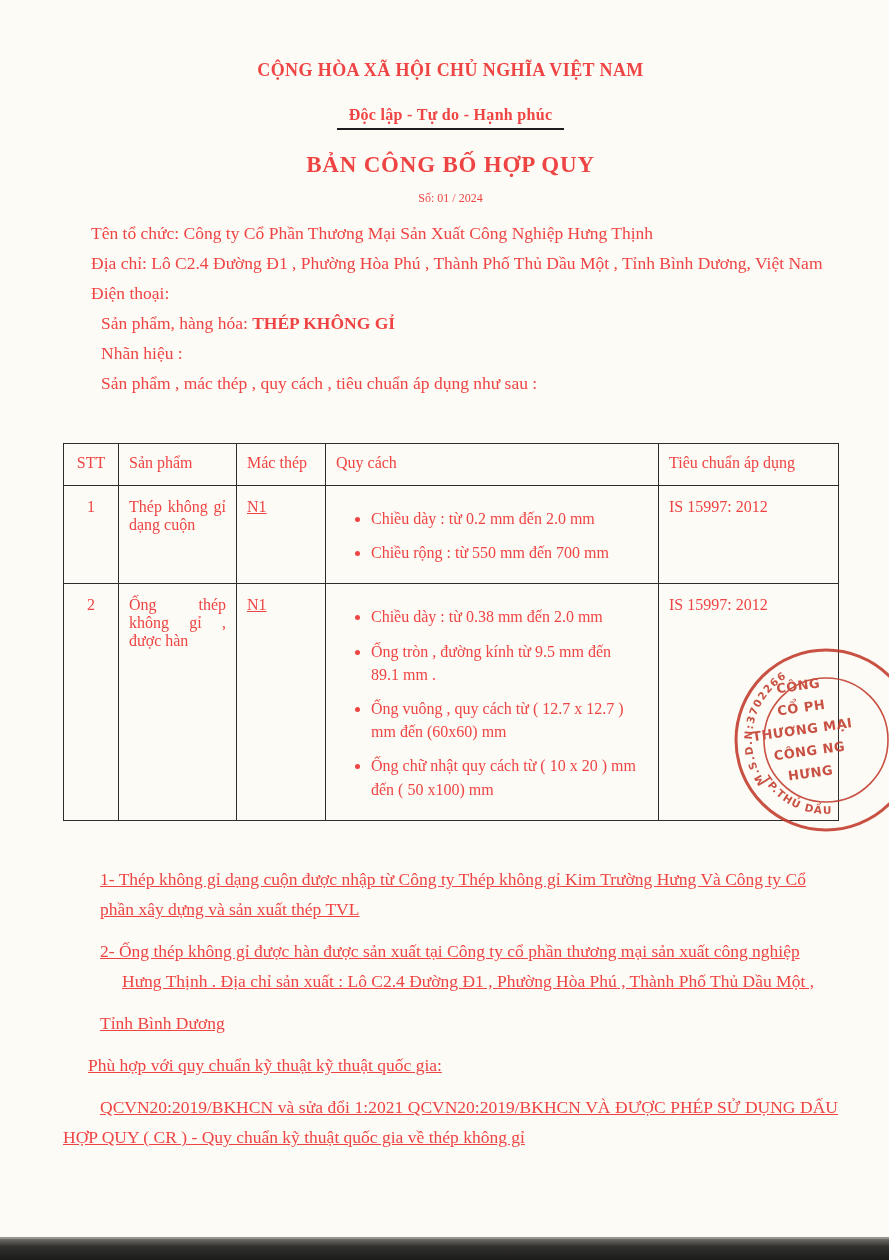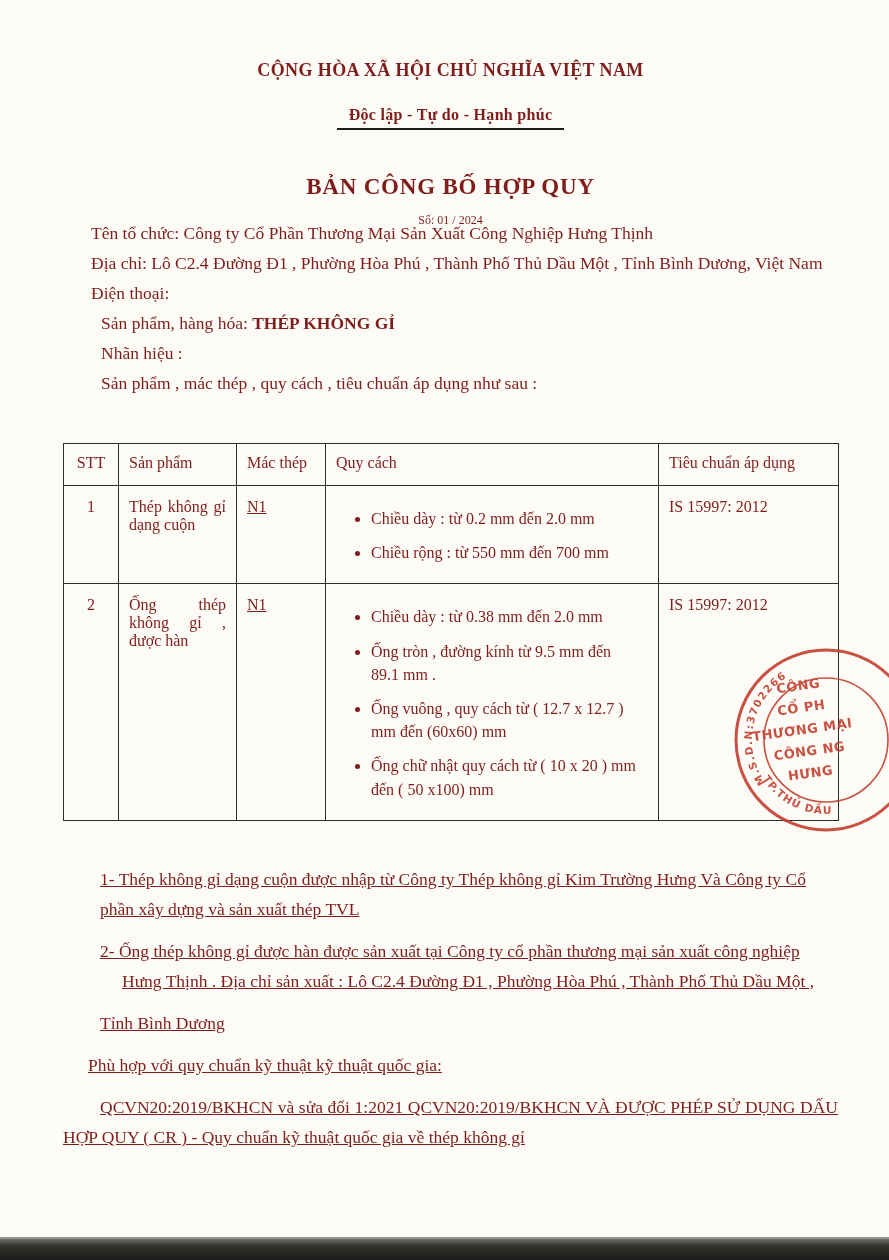--- a/index.html
+++ b/index.html
@@ -6,39 +6,39 @@
   html, body { margin: 0; padding: 0; }
   body { width: 889px; background: #d8d7d2; }
 
   .page {
     position: relative;
     width: 889px;
     height: 1260px;
     background: #fcfbf5;
     overflow: hidden;
     font-family: "Liberation Serif", "DejaVu Serif", serif;
-    color: #7f1d1d;
+    color: #ef4444;
   }
 
   
   .doc-header {
     position: absolute;
     top: 60px; left: 63px; width: 775px;
     text-align: center;
   }
   .national-title { font-size: 18px; font-weight: bold; letter-spacing: 0.4px; }
   .motto {
     display: inline-block;
     margin-top: 7px;
     font-size: 16px; font-weight: bold;
     padding: 0 12px 4px;
     border-bottom: 2px solid #1c1c1e;
     letter-spacing: 0.3px;
   }
-  .doc-title { margin-top: 44px; font-size: 23px; font-weight: bold; letter-spacing: 0.8px; }
+  .doc-title { margin-top: 22px; font-size: 23px; font-weight: bold; letter-spacing: 0.8px; }
   .doc-number { margin-top: 13px; font-size: 12px; }
 
   
   .info {
     position: absolute;
     top: 218px; left: 91px; width: 742px;
     font-size: 17.5px;
   }
   .info p { margin: 0; line-height: 30px; }
   .info p.indent { padding-left: 10px; }

